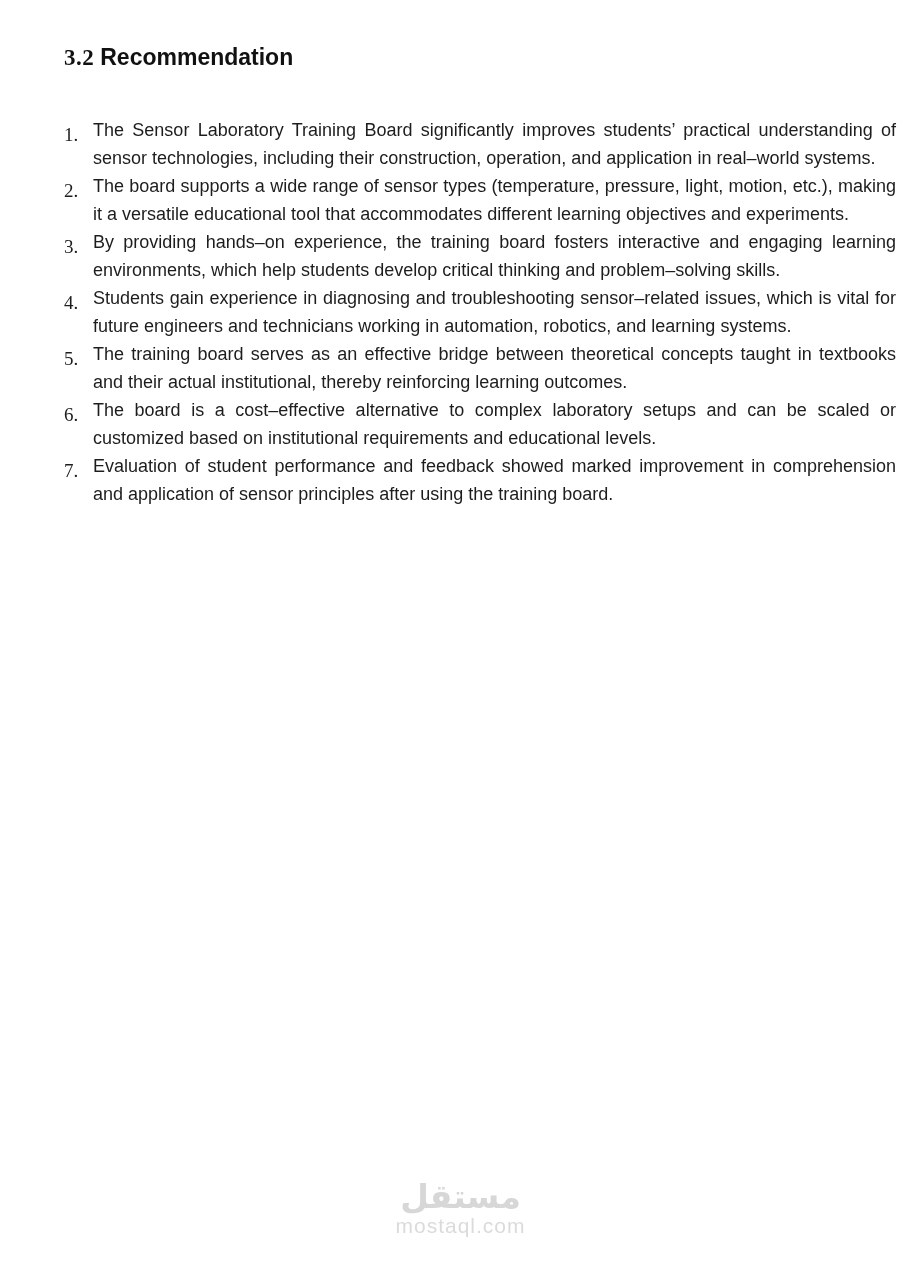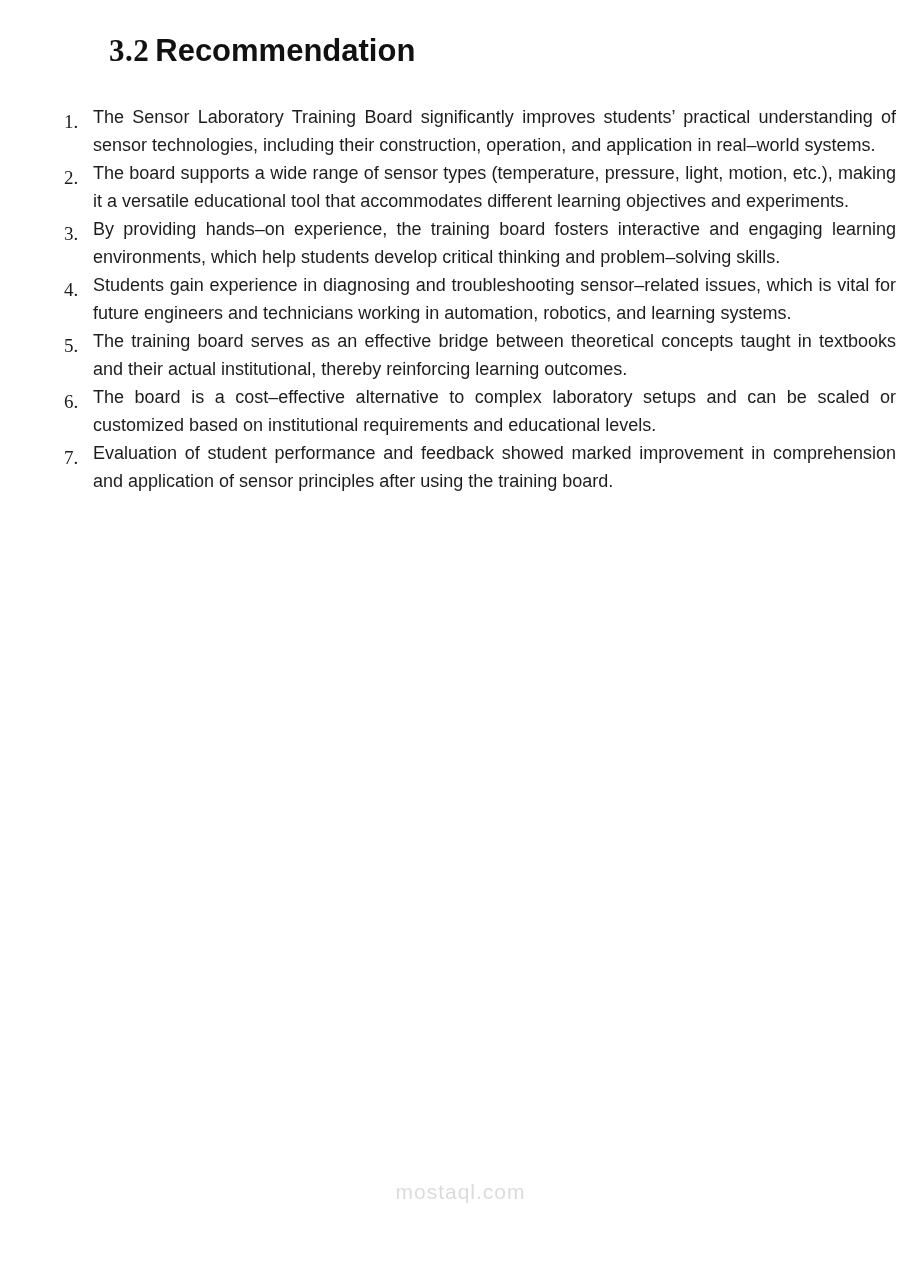--- a/index.html
+++ b/index.html
@@ -11,26 +11,25 @@
     font-family: "Liberation Sans", sans-serif;
     color: #1d1d1d;
     overflow: hidden;
   }
   .page {
     position: absolute;
     inset: 0;
     padding: 36px 25px 0 64px;
   }
   .heading {
-    font-size: 31px;
+    font-size: 23px;
     font-weight: bold;
     color: #111111;
-    line-height: 30px;
+    line-height: 42px;
     white-space: nowrap;
-    margin-left: 45px;
   }
   .heading .num {
     font-family: "Liberation Serif", serif;
     font-weight: bold;
     letter-spacing: 0.5px;
   }
   .heading .title { margin-left: 6px; }
   .rec-list {
     margin-top: 37px;
   }
@@ -122,16 +121,17 @@
     </div>
 
     <div class="rec-item">
       <span class="rec-num">7.</span>
       <span class="rec-text">Evaluation of student performance and feedback showed marked improvement in comprehension and application of sensor principles after using the training board.</span>
     </div>
 
   </div>
 
   <div class="watermark">
+    <span class="logo">مستقل</span>
     <span class="site">mostaql.com</span>
   </div>
 
 </div>
 
 </body></html>

